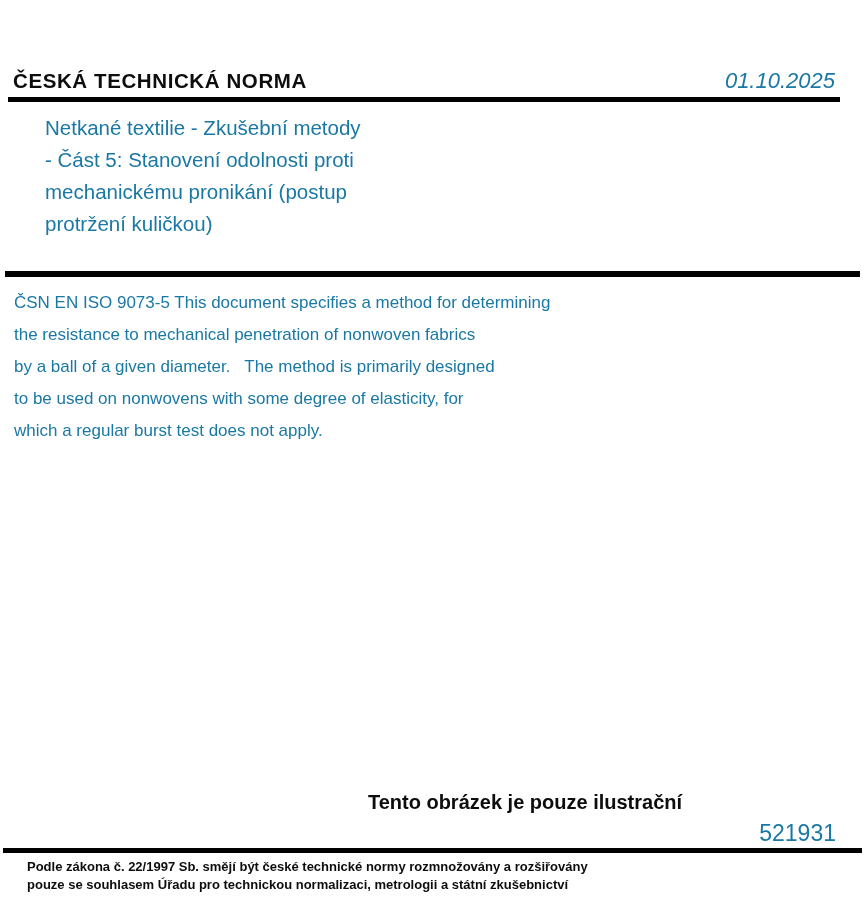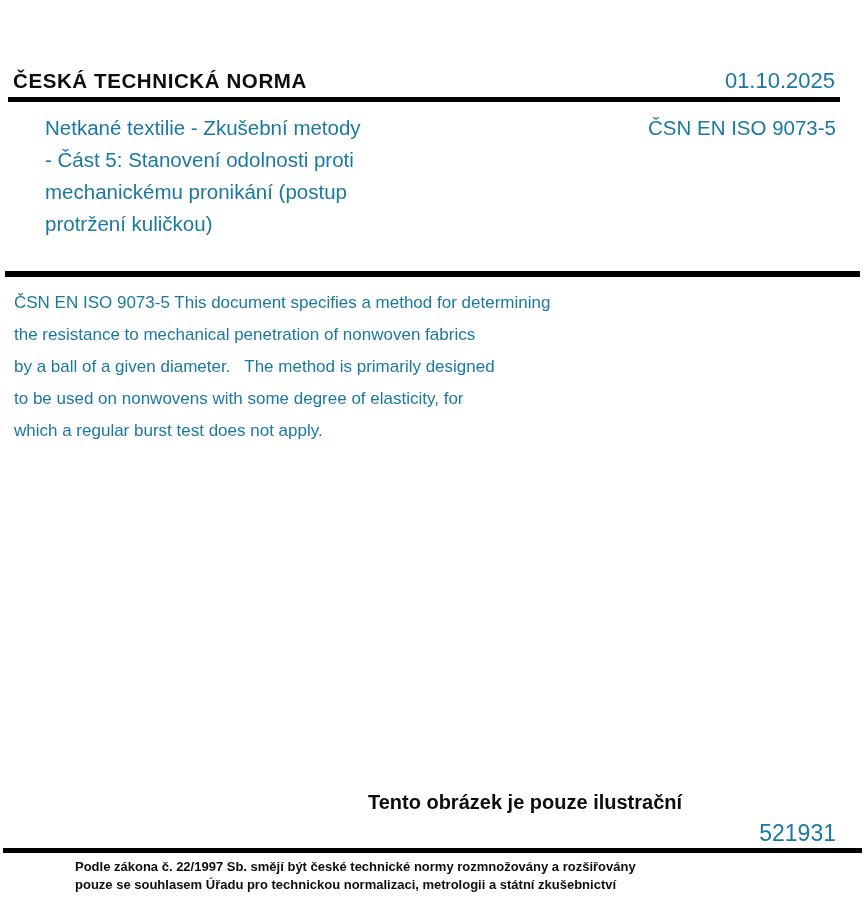--- a/index.html
+++ b/index.html
@@ -18,21 +18,21 @@
   .rule-thick  { left: 5px;  top: 271px; width: 855px; height: 6px; }
   .rule-footer { left: 3px;  top: 848px; width: 859px; height: 5px; }
 
   .header-title {
     position: absolute; left: 13px; top: 69px;
     font-size: 20.5px; font-weight: bold; color: var(--ink);
     letter-spacing: 0.6px; white-space: nowrap;
   }
   .issue-date {
     position: absolute; right: 30px; top: 68px;
-    font-size: 22px; color: var(--accent); white-space: nowrap;
+    font-size: 22px; color: var(--accent); white-space: nowrap; font-style: italic;
   }
 
   .std-title {
     position: absolute; left: 14px; top: 112px;
     font-size: 20.5px; line-height: 32px; color: var(--accent);
     white-space: pre-wrap; width: 560px; margin-left: 31px;
   }
   .std-refs {
     position: absolute; right: 29px; top: 112px;
     font-size: 20.5px; line-height: 32px; color: var(--accent);
@@ -49,21 +49,21 @@
     position: absolute; left: 513px; top: 791px;
     transform: translateX(-50%);
     font-size: 20px; font-weight: bold; color: var(--ink);
     white-space: nowrap;
     margin-left: 12px;
   }
 
   .legal {
     position: absolute; left: 27px; top: 858px;
     font-size: 13px; font-weight: bold; line-height: 18px;
-    color: var(--ink); white-space: pre-wrap; width: 600px; margin-left: 48px;
+    color: var(--ink); white-space: pre-wrap; width: 600px;
   }
   .order-no {
     position: absolute; right: 29px; top: 820px;
     font-size: 23px; color: var(--accent); white-space: nowrap;
   }
 </style>
 </head>
 <body>
 
 <div class="page">
@@ -73,21 +73,20 @@
   <div class="issue-date">01.10.2025</div>
 
   <div class="rule rule-header"></div>
 
   <div class="std-title">Netkané textilie - Zkušební metody
 - Část 5: Stanovení odolnosti proti
 mechanickému pronikání (postup
 protržení kuličkou)</div>
 
   <div class="std-refs">
-    <div>ČSN EN ISO 9073-5</div>
   </div>
 
   <div class="rule rule-thick"></div>
 
   <div class="abstract">ČSN EN ISO 9073-5 This document specifies a method for determining
 the resistance to mechanical penetration of nonwoven fabrics
 by a ball of a given diameter.   The method is primarily designed
 to be used on nonwovens with some degree of elasticity, for
 which a regular burst test does not apply.</div>
 

